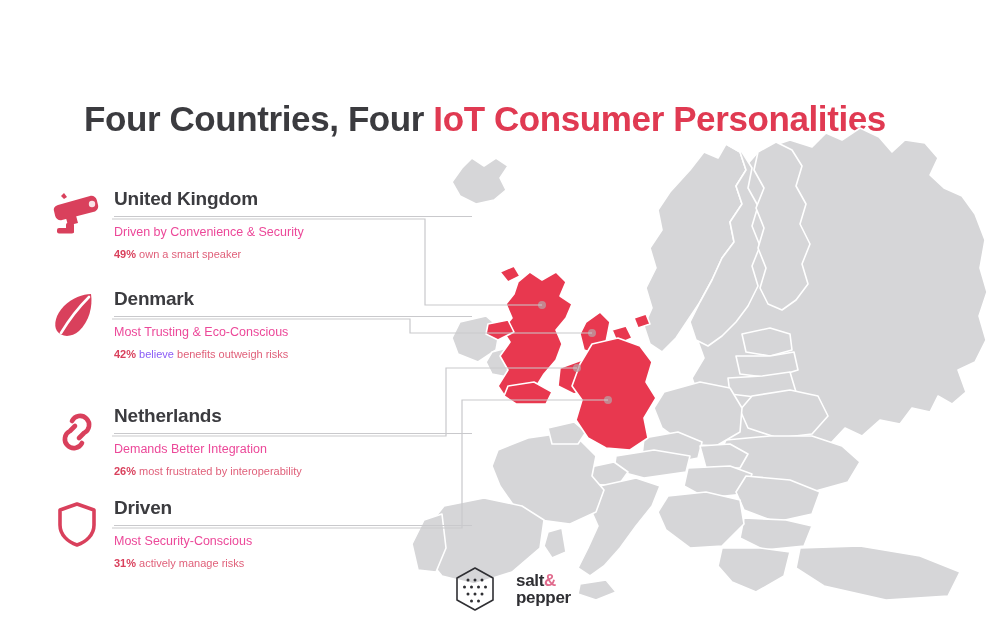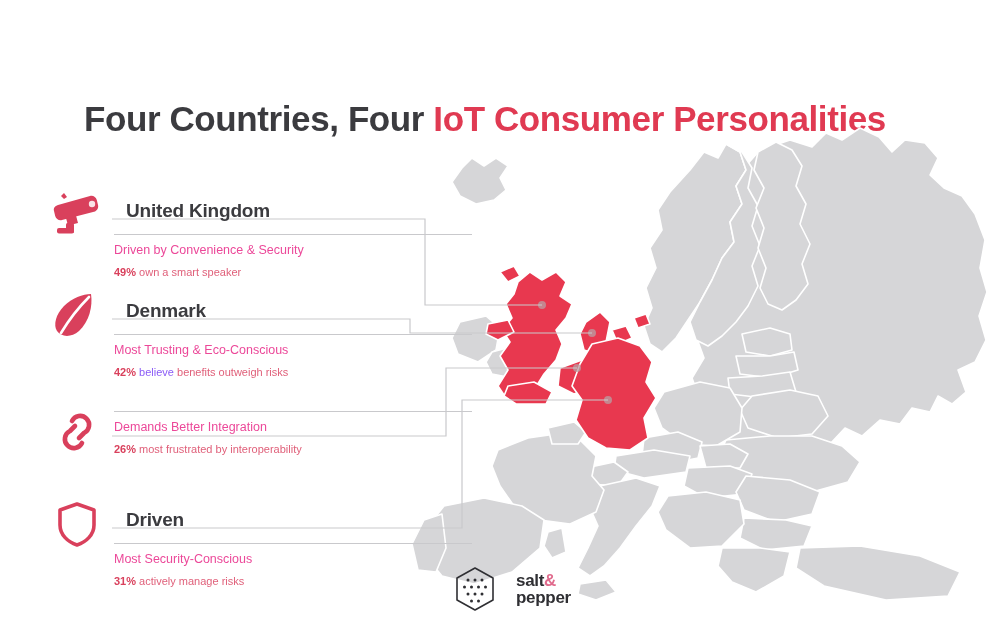--- a/index.html
+++ b/index.html
@@ -26,21 +26,21 @@
   #connector-layer{position:absolute;left:0;top:0;width:999px;height:636px;}
 
   
   .entry{position:absolute;left:52px;width:420px;}
   .entry .icon{
     position:absolute;left:0;top:2px;width:50px;height:50px;
   }
   .entry .body{margin-left:62px;}
   .entry .country{
     font-size:19px;font-weight:bold;color:#3b3b3f;
-    letter-spacing:-0.2px;line-height:22px;margin:12px;
+    letter-spacing:-0.2px;line-height:22px;margin:0;
   }
   .entry .rule{
     height:1px;background:#c9c9cc;margin:6px 0 7px 0;
   }
   .entry .desc{
     font-size:12.5px;color:#ec4899;line-height:16px;margin:0;
   }
   .entry .stat{
     font-size:11px;line-height:16px;margin:6px 0 0 0;color:#d9405c;
   }
@@ -213,20 +213,21 @@
   <div class="entry" id="entry-nl">
     <div class="icon">
       <svg viewBox="0 0 50 50" width="50" height="50" xmlns="http://www.w3.org/2000/svg">
         <g fill="none" stroke="#d9405c" stroke-width="4.6" stroke-linecap="round">
           <path d="M20,14 A9,9 0 1,1 32,26 L27,31"></path>
           <path d="M30,36 A9,9 0 1,1 18,24 L23,19"></path>
         </g>
       </svg>
     </div>
     <div class="body">
+      <p class="country">Netherlands</p>
       <div class="rule"></div>
       <p class="desc">Demands Better Integration</p>
       <p class="stat"><span class="pct">26%</span><span class="neutral"></span> <span class="red">most frustrated by interoperability</span></p>
     </div>
   </div>
 
   <div class="entry" id="entry-de">
     <div class="icon">
       <svg viewBox="0 0 50 50" width="50" height="50" xmlns="http://www.w3.org/2000/svg">
         <path d="M25,5 L42,11 L42,26 C42,36 34,43 25,46 C16,43 8,36 8,26 L8,11 Z" fill="none" stroke="#d9405c" stroke-width="3.6" stroke-linejoin="round"></path>

